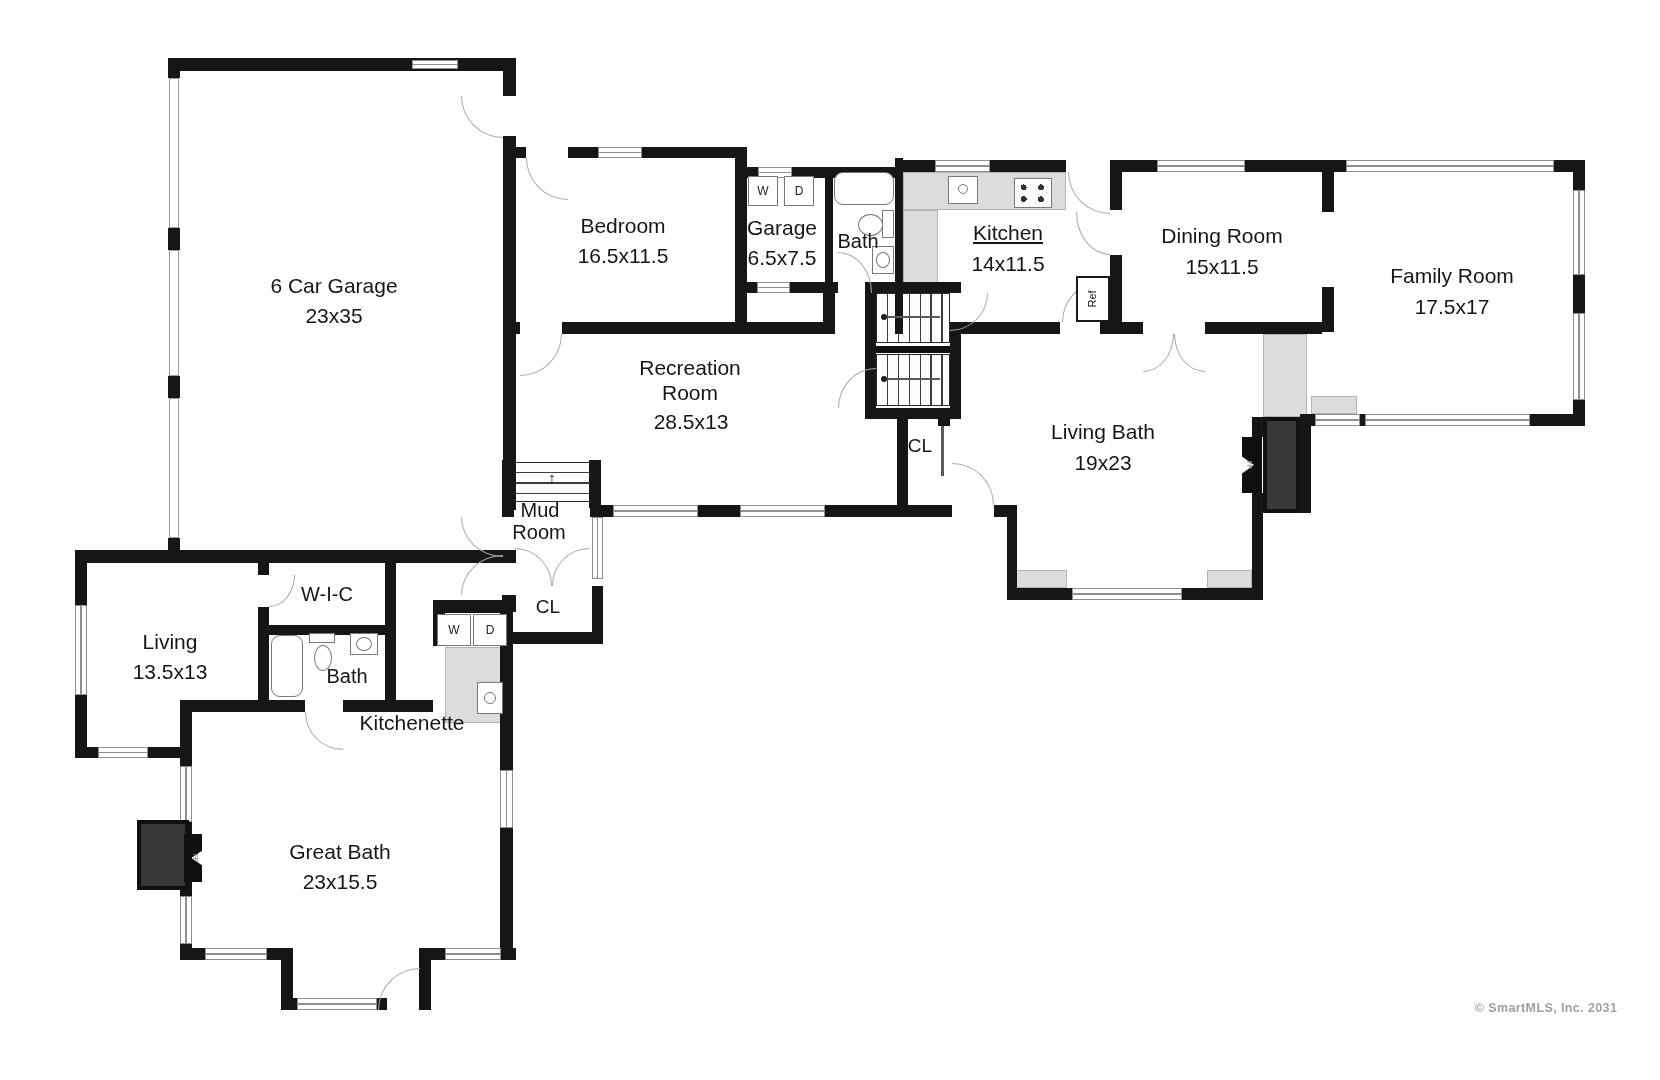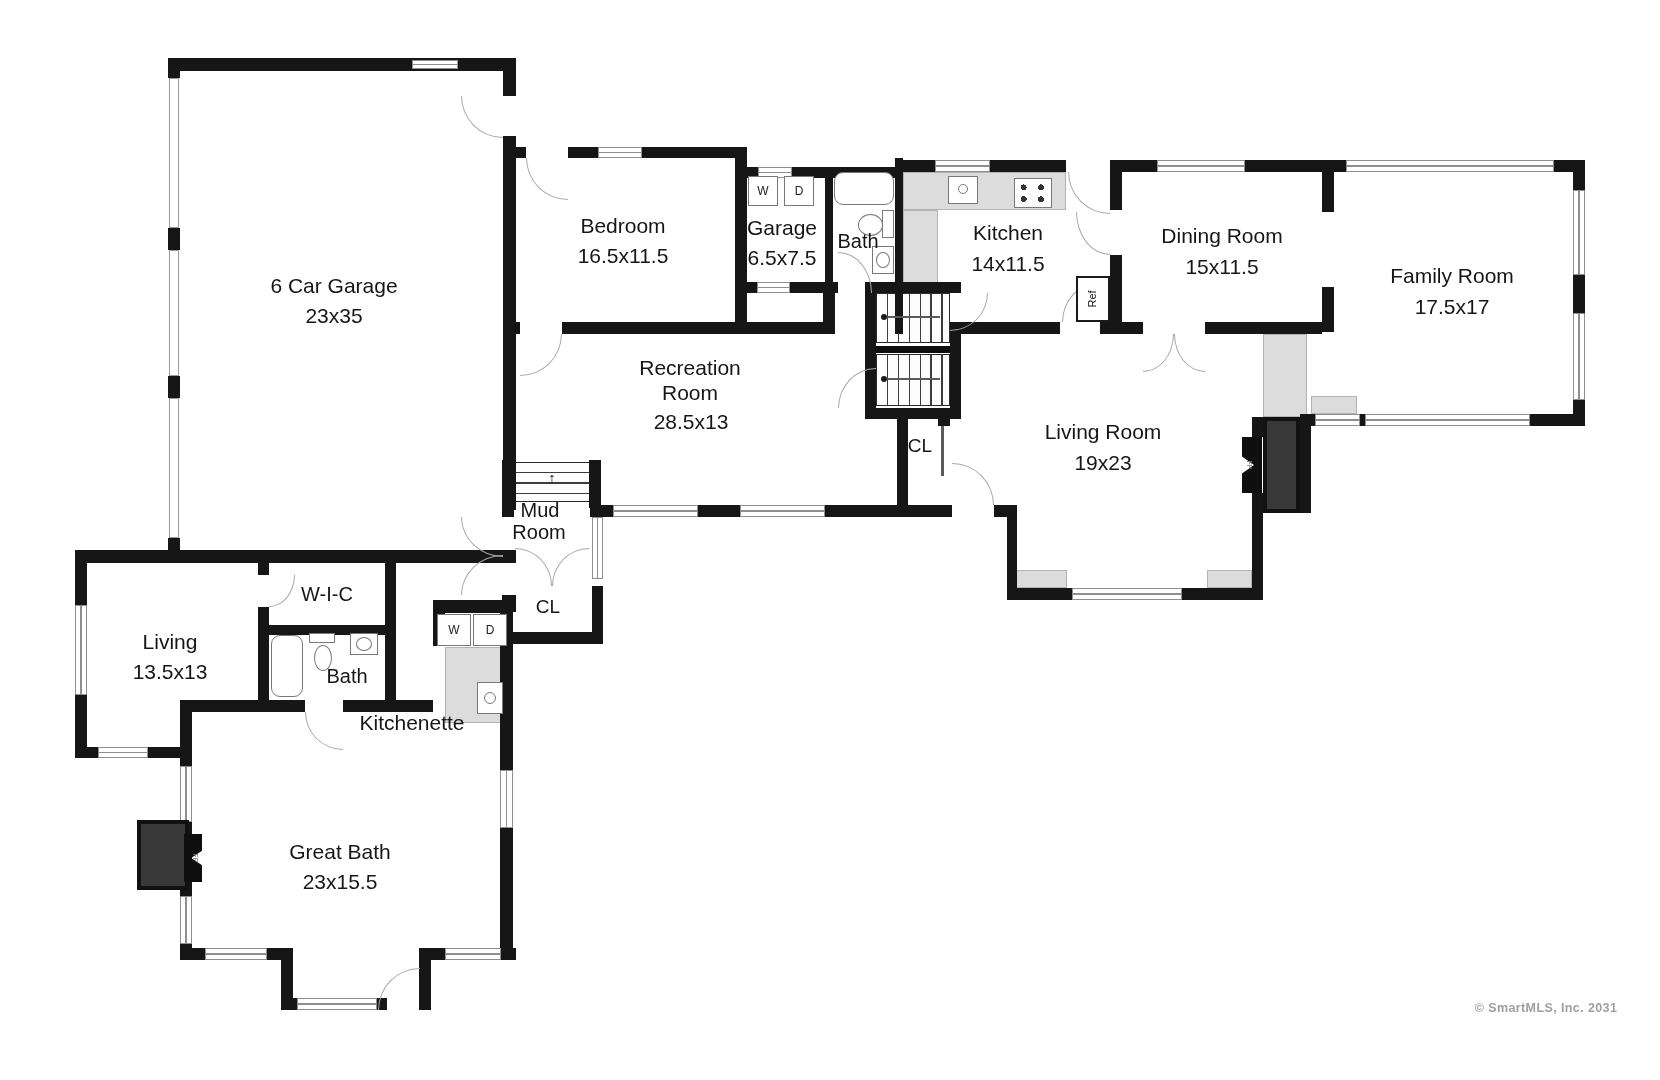--- a/index.html
+++ b/index.html
@@ -220,31 +220,31 @@
     <div class="it line" style="left: 884px; top: 378px; width: 56px; height: 2px;"></div>
     <div class="it dot" style="left: 881px; top: 314px; width: 6px; height: 6px;"></div>
     <div class="it dot" style="left: 881px; top: 376px; width: 6px; height: 6px;"></div>
     <div class="it lbl" style="left: 334px; top: 286px; transform: translate(-50%, -50%);">6 Car Garage</div>
     <div class="it lbl" style="left: 334px; top: 316px; transform: translate(-50%, -50%);">23x35</div>
     <div class="it lbl" style="left: 623px; top: 226px; transform: translate(-50%, -50%);">Bedroom</div>
     <div class="it lbl" style="left: 623px; top: 256px; transform: translate(-50%, -50%);">16.5x11.5</div>
     <div class="it lbl" style="left: 782px; top: 228px; transform: translate(-50%, -50%);">Garage</div>
     <div class="it lbl" style="left: 782px; top: 258px; transform: translate(-50%, -50%);">6.5x7.5</div>
     <div class="it lbl" style="left: 858px; top: 241px; font-size: 20px; transform: translate(-50%, -50%);">Bath</div>
-    <div class="it lbl" style="left: 1008px; top: 233px; transform: translate(-50%, -50%);">Kitchen</div>
+    <div class="it lbl" style="left: 1008px; top: 233px; transform: translate(-50%, -50%); text-decoration: underline;">Kitchen</div>
     <div class="it lbl" style="left: 1008px; top: 264px; transform: translate(-50%, -50%);">14x11.5</div>
     <div class="it lbl" style="left: 1222px; top: 236px; transform: translate(-50%, -50%);">Dining Room</div>
     <div class="it lbl" style="left: 1222px; top: 267px; transform: translate(-50%, -50%);">15x11.5</div>
     <div class="it lbl" style="left: 1452px; top: 276px; transform: translate(-50%, -50%);">Family Room</div>
     <div class="it lbl" style="left: 1452px; top: 307px; transform: translate(-50%, -50%);">17.5x17</div>
     <div class="it lbl" style="left: 690px; top: 368px; transform: translate(-50%, -50%);">Recreation</div>
     <div class="it lbl" style="left: 690px; top: 393px; transform: translate(-50%, -50%);">Room</div>
     <div class="it lbl" style="left: 691px; top: 422px; transform: translate(-50%, -50%);">28.5x13</div>
     <div class="it lbl" style="left: 920px; top: 446px; font-size: 19px; transform: translate(-50%, -50%);">CL</div>
-    <div class="it lbl" style="left: 1103px; top: 432px; transform: translate(-50%, -50%);">Living Room</div>
+    <div class="it lbl" style="left: 1103px; top: 432px; transform: translate(-50%, -50%);">Living Bath</div>
     <div class="it lbl" style="left: 1103px; top: 463px; transform: translate(-50%, -50%);">19x23</div>
     <div class="it lbl" style="left: 540px; top: 510px; font-size: 20px; transform: translate(-50%, -50%);">Mud</div>
     <div class="it lbl" style="left: 539px; top: 532px; font-size: 20px; transform: translate(-50%, -50%);">Room</div>
     <div class="it lbl" style="left: 548px; top: 607px; font-size: 19px; transform: translate(-50%, -50%);">CL</div>
     <div class="it lbl" style="left: 327px; top: 594px; font-size: 20px; transform: translate(-50%, -50%);">W-I-C</div>
     <div class="it lbl" style="left: 170px; top: 642px; transform: translate(-50%, -50%);">Living</div>
     <div class="it lbl" style="left: 170px; top: 672px; transform: translate(-50%, -50%);">13.5x13</div>
     <div class="it lbl" style="left: 347px; top: 676px; font-size: 20px; transform: translate(-50%, -50%);">Bath</div>
     <div class="it lbl" style="left: 412px; top: 723px; transform: translate(-50%, -50%);">Kitchenette</div>
     <div class="it lbl" style="left: 340px; top: 852px; transform: translate(-50%, -50%);">Great Bath</div>

